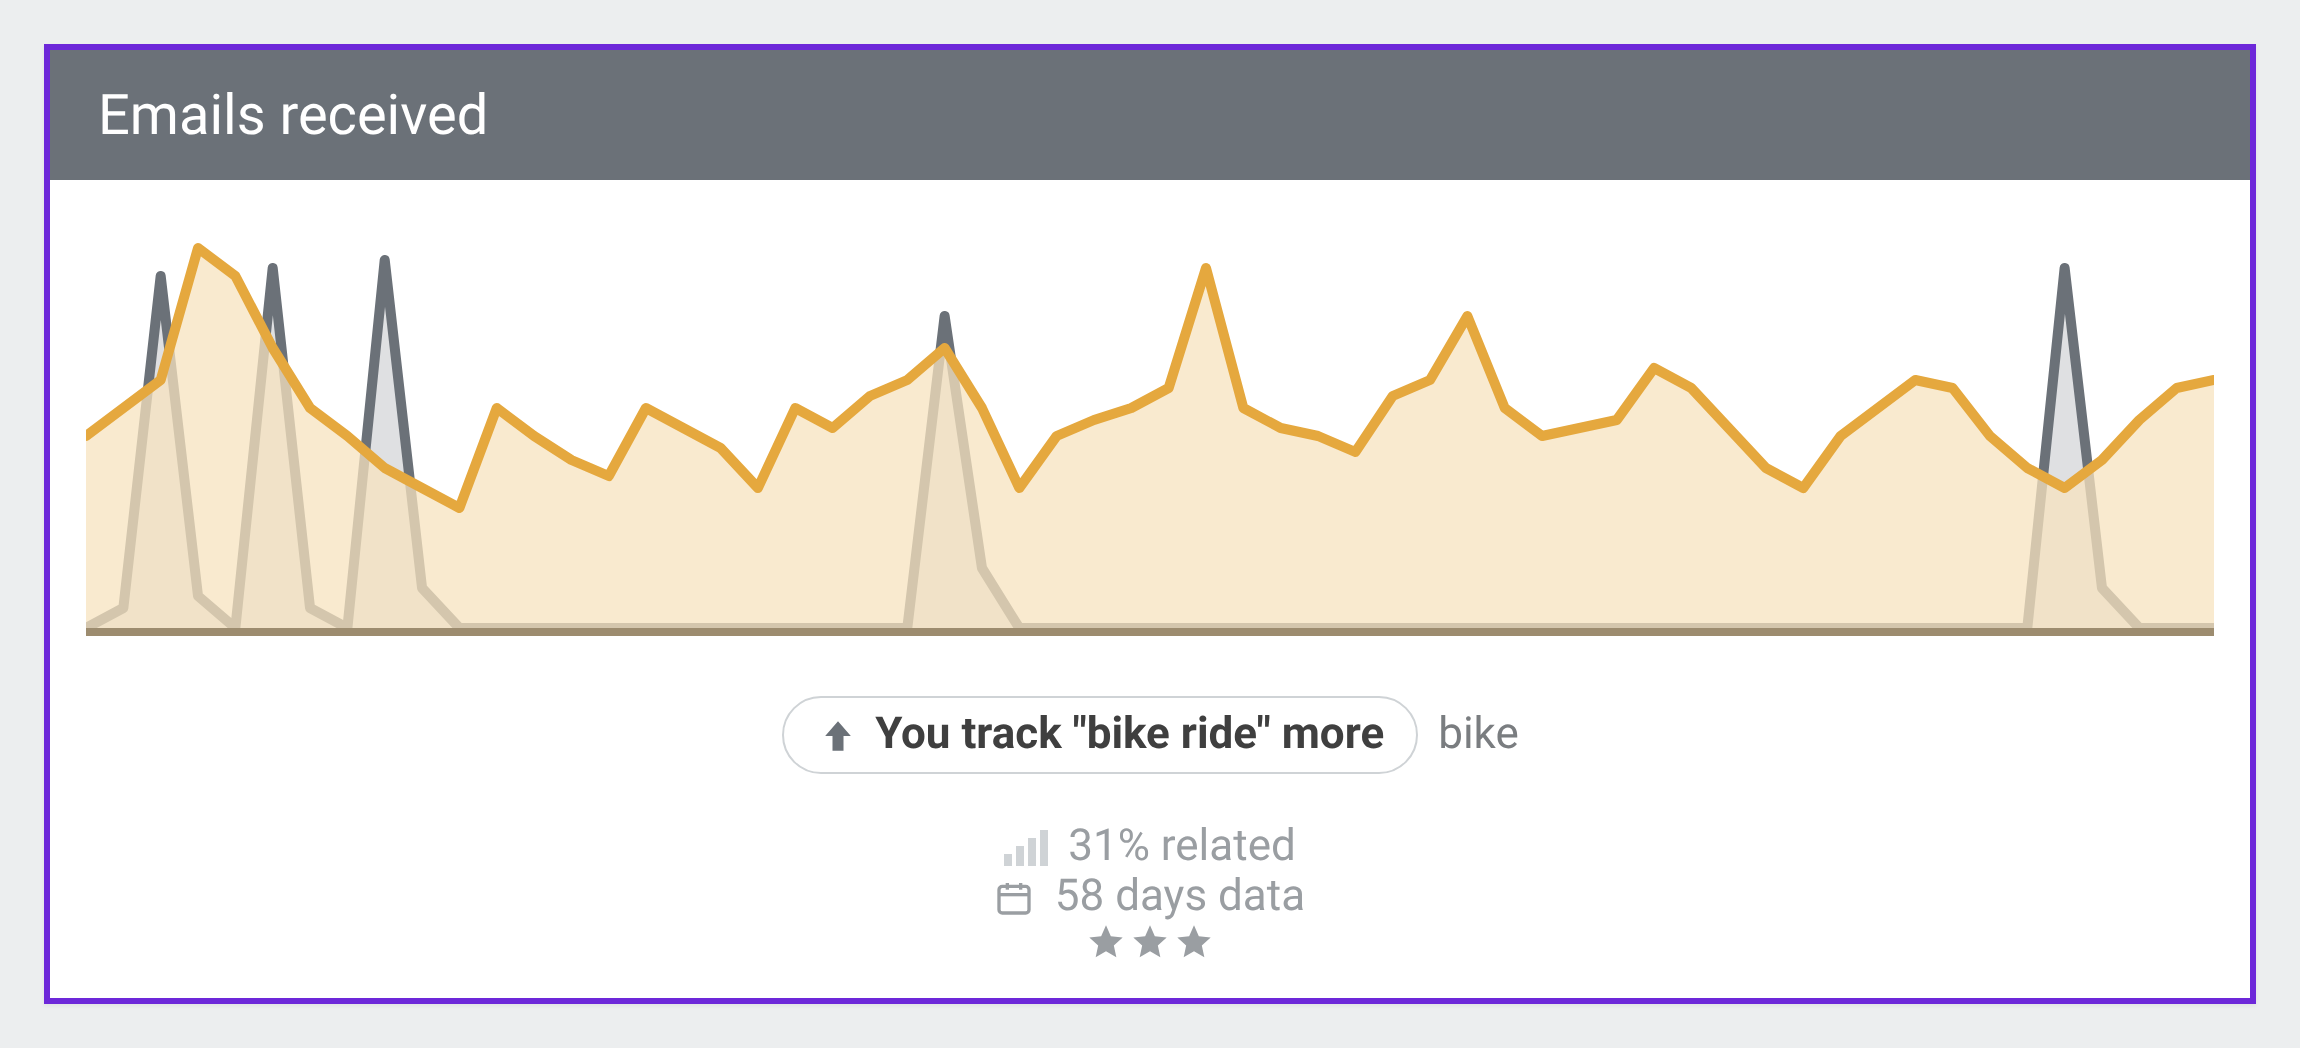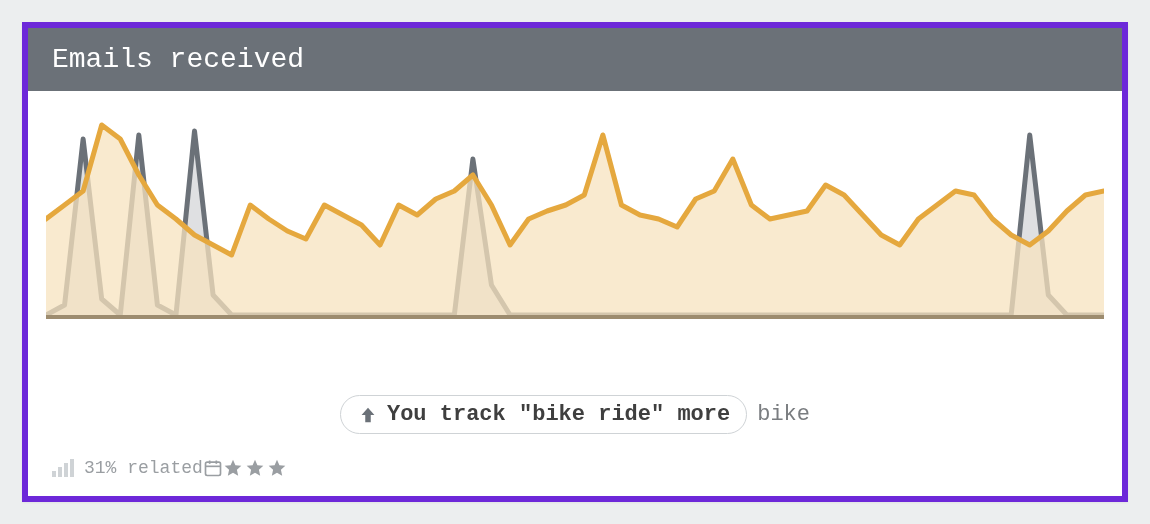--- a/index.html
+++ b/index.html
@@ -5,27 +5,26 @@
   * { box-sizing: border-box; margin: 0; padding: 0; }
   body {
     font-family: -apple-system, BlinkMacSystemFont, "Segoe UI", Roboto, Helvetica, Arial, sans-serif;
     background: #eceeef;
     width: 1150px;
     height: 524px;
     padding: 22px;
   }
   .card {
     background: #fff;
-    border: 6px solid #6d28d9;
+    border: 3px solid #6d28d9;
     box-shadow: 0 1px 2px rgba(0,0,0,0.05);
     width: 100%;
     height: 100%;
     display: flex;
     flex-direction: column;
-    font-family: Liberation Mono, monospace;
   }
   .card-header {
     background: #6b7178;
     color: #fff;
     font-size: 28px;
     font-weight: 400;
     padding: 16px 24px;
   }
   .chart-area {
     flex: 1;
@@ -55,24 +54,25 @@
     background: #fff;
   }
   .pill .bold { font-weight: 700; color: #3f3f3f; }
   .when-text { color: #7a7d80; font-size: 22px; }
   .arrow-icon {
     width: 22px; height: 22px;
   }
   .meta-row {
     display: flex;
     align-items: center;
-    justify-content: flex-start;
+    justify-content: space-between;
     padding: 6px 24px 18px 24px;
     color: #9a9ea2;
-    font-size: 18px;
+    font-size: 22px;
+    flex-direction: column;
   }
   .meta-item {
     display: inline-flex;
     align-items: center;
     gap: 10px;
   }
   .bars-icon { display:inline-flex; align-items:flex-end; gap:2px; height:18px; }
   .bars-icon span { width:4px; background:#cfd3d6; display:block; }
   .bars-icon .b1{height:6px;} .bars-icon .b2{height:10px;} .bars-icon .b3{height:14px;} .bars-icon .b4{height:18px;}
   .cal-icon { width:20px; height:20px; }
@@ -117,20 +117,21 @@
       </span>
       <span>31% related</span>
     </span>
     <span class="meta-item">
       <svg class="cal-icon" viewBox="0 0 24 24">
         <rect x="3" y="5" width="18" height="16" rx="2" fill="none" stroke="#9a9ea2" stroke-width="2"></rect>
         <line x1="3" y1="10" x2="21" y2="10" stroke="#9a9ea2" stroke-width="2"></line>
         <line x1="8" y1="3" x2="8" y2="7" stroke="#9a9ea2" stroke-width="2"></line>
         <line x1="16" y1="3" x2="16" y2="7" stroke="#9a9ea2" stroke-width="2"></line>
       </svg>
+      <span>58 days data</span>
     </span>
     <span class="meta-item">
       <span class="stars" id="stars">
           <svg viewBox="0 0 24 24" class="star">
             <path d="M12 2 L14.9 8.6 L22 9.3 L16.7 14.1 L18.2 21.2 L12 17.6 L5.8 21.2 L7.3 14.1 L2 9.3 L9.1 8.6 Z" fill="#9a9ea2"></path>
           </svg>
           <svg viewBox="0 0 24 24" class="star">
             <path d="M12 2 L14.9 8.6 L22 9.3 L16.7 14.1 L18.2 21.2 L12 17.6 L5.8 21.2 L7.3 14.1 L2 9.3 L9.1 8.6 Z" fill="#9a9ea2"></path>
           </svg>
           <svg viewBox="0 0 24 24" class="star">

